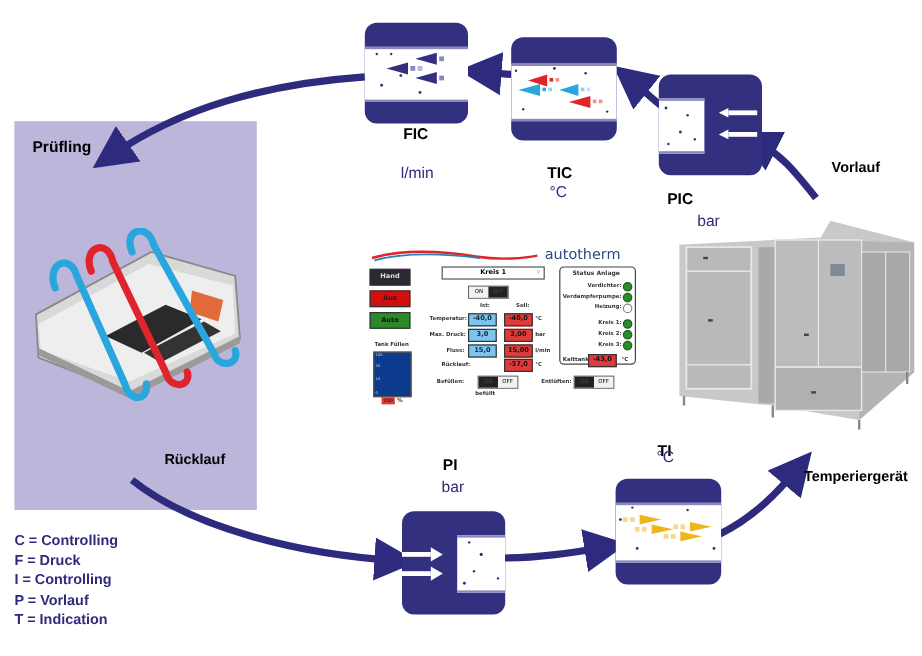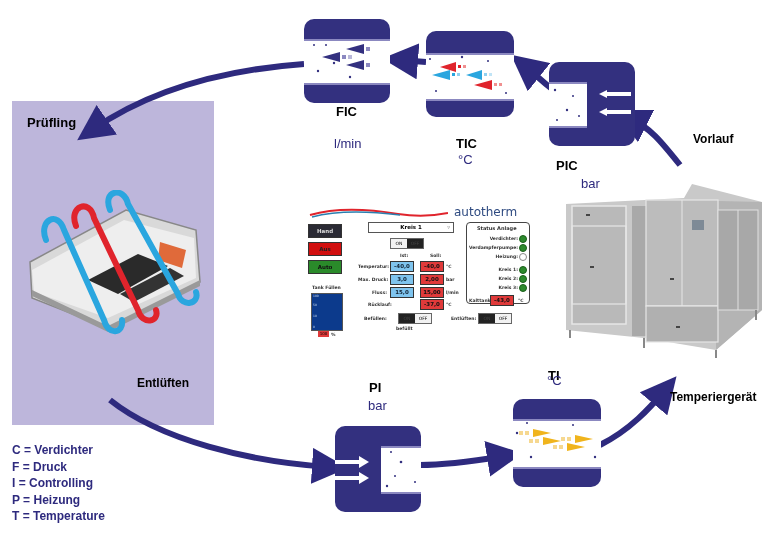--- a/index.html
+++ b/index.html
@@ -20,21 +20,21 @@
   .tiny{position:absolute;font-size:4.5px;font-weight:bold;color:#333;white-space:nowrap;}
   .led{position:absolute;width:6px;height:6px;border-radius:50%;background:#2d8a2d;border:0.5px solid #1a5e1a;}
   .tog{position:absolute;width:32px;height:9px;border:1px solid #666;font-size:4.5px;}
   .tog span{display:inline-block;width:50%;height:100%;text-align:center;line-height:9px;}
 </style>
 </head>
 <body>
 
 <div class="abs pruefbox"></div>
 <div class="abs lbl" style="left:27px;top:115px;font-size:13px;">Prüfling</div>
-<div class="abs lbl" style="left:137px;top:376px;font-size:12px;">Entlüften</div>
+<div class="abs lbl" style="left:137px;top:376px;font-size:12px;">Rücklauf</div>
 
 <svg class="abs" style="left:18px;top:190px;" width="190" height="150">
   <polygon points="12,72 108,20 178,40 182,92 90,138 14,108" fill="#d9d9d9" stroke="#888" stroke-width="1.5"></polygon>
   <polygon points="14,80 106,30 176,48 178,88 90,128 16,102" fill="#eeeeee"></polygon>
   <polygon points="70,90 120,64 150,76 100,104" fill="#2a2a2a"></polygon>
   <polygon points="102,104 152,78 166,86 116,112" fill="#333"></polygon>
   <polygon points="142,52 168,60 164,78 140,70" fill="#e06a3a"></polygon>
   <polygon points="14,100 90,136 182,90 182,96 90,142 14,106" fill="#9a9a9a"></polygon>
   <g fill="none" stroke-width="6" stroke-linecap="round">
     <path d="M28,50 C20,30 40,20 46,40 L 86,130 C 90,146 106,144 104,130" stroke="#2aa6df"></path>
@@ -209,25 +209,25 @@
   <g stroke="#888" stroke-width="2">
       <line x1="4" y1="160" x2="4" y2="168"></line>
       <line x1="78" y1="168" x2="78" y2="178"></line>
       <line x1="150" y1="180" x2="150" y2="188"></line>
       <line x1="190" y1="140" x2="190" y2="150"></line>
     </g>
 </svg>
 <div class="abs lbl" style="left:670px;top:390px;font-size:12px;">Temperiergerät</div>
 
 <div class="abs legend" style="left:12px;top:442px;">
-  <div>C = Verdichter</div>
+  <div>C = Controlling</div>
   <div>F = Druck</div>
   <div>I = Controlling</div>
-  <div>P = Heizung</div>
-  <div>T = Temperature</div>
+  <div>P = Vorlauf</div>
+  <div>T = Indication</div>
 </div>
 
 <div class="abs panel">
   <svg class="abs" style="left:0;top:0;" width="140" height="14">
     <path d="M2,10 C30,2 60,4 90,9 C110,12 130,10 140,8" stroke="#e0242c" stroke-width="2" fill="none"></path>
     <path d="M4,12 C30,5 60,6 92,10" stroke="#2a7fb0" stroke-width="1.5" fill="none"></path>
   </svg>
   <div class="abs" style="left:146px;top:0;font-size:12px;color:#2e4a80;font-family:'DejaVu Sans',sans-serif;">autotherm</div>
 
   <div class="pbtn" style="left:0;top:19px;background:#2a2a34;color:#ddd;">Hand</div>

